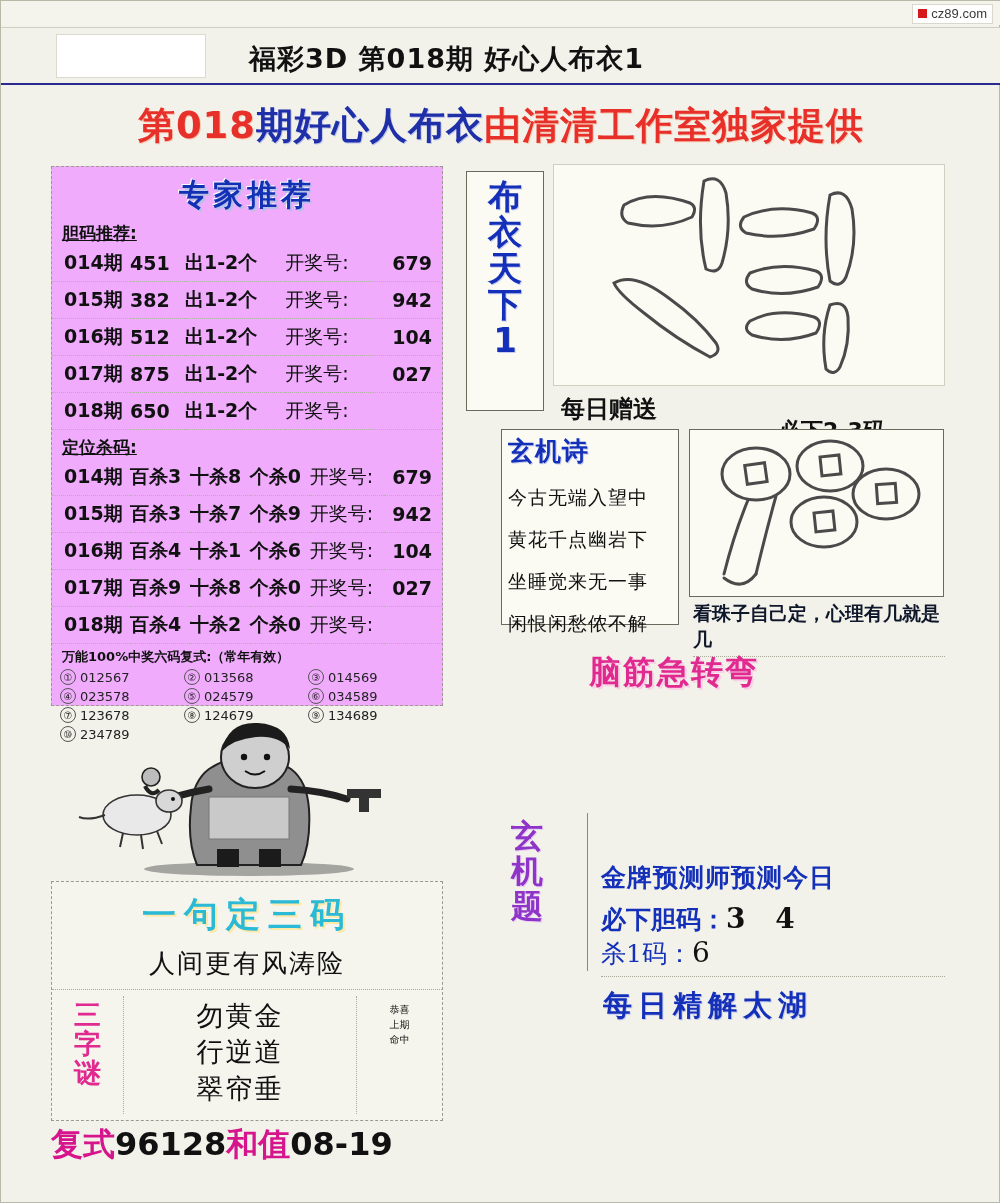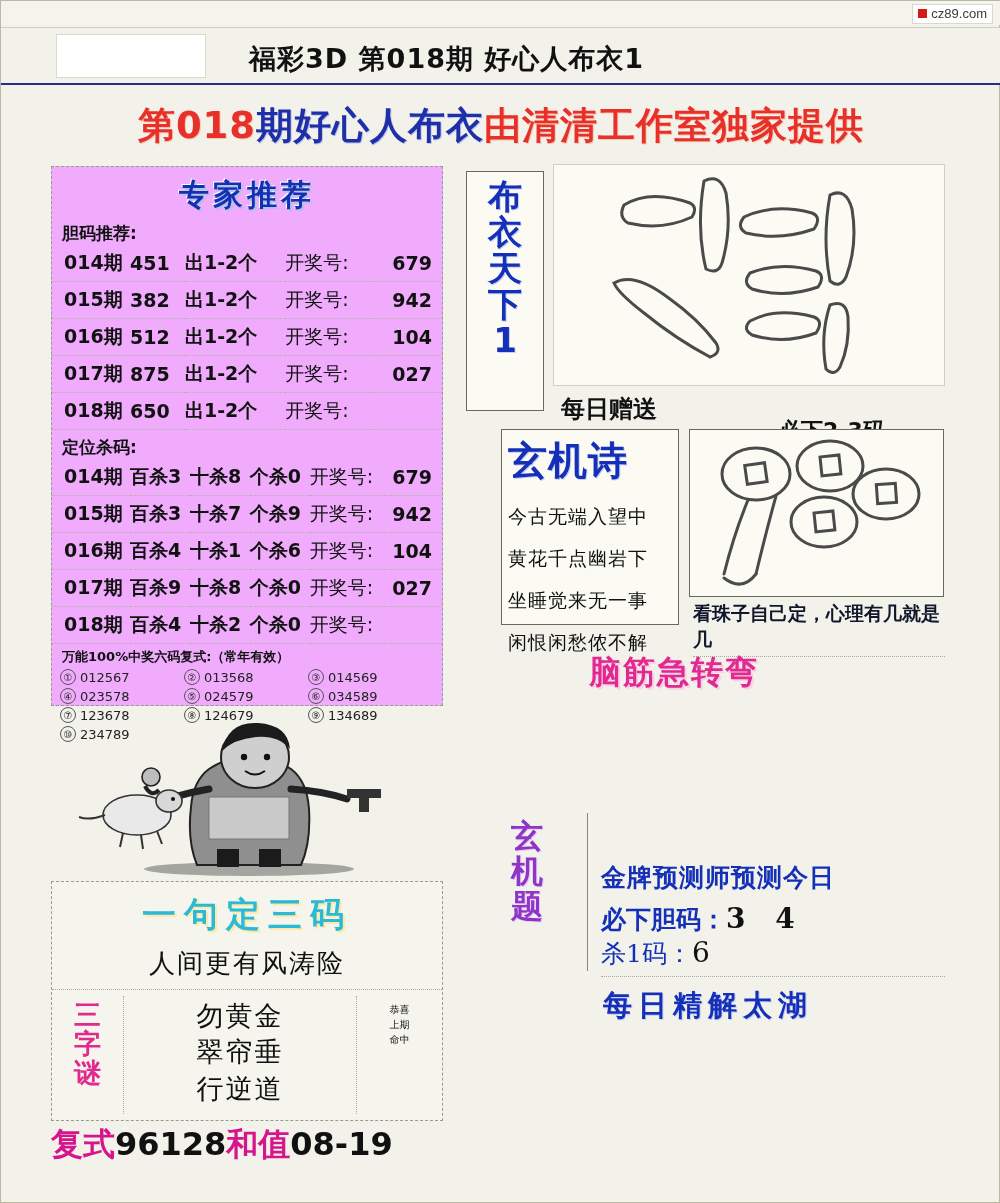--- a/index.html
+++ b/index.html
@@ -70,20 +70,21 @@
     text-align: center; margin-top: 8px;
     font-size: 30px; font-weight: bold;
     color: #1230b4;
     font-family: "DejaVu Sans", sans-serif;
     text-shadow: 2px 2px 0 #b9c0e8, -1px -1px 0 #fff;
     letter-spacing: 4px;
   }
   .sec-label {
     margin: 6px 0 0 10px; font-size: 17px; font-weight: bold; color: #111;
     font-family: "DejaVu Sans", sans-serif;
+    text-decoration: underline;
   }
   table.rows { width: 100%; border-collapse: collapse; }
   table.rows td {
     font-size: 19px; color: #111; padding: 5px 0 5px 0;
     font-family: "DejaVu Sans", sans-serif;
     border-bottom: 1px dotted #b4b4a6;
     white-space: nowrap;
   }
   table.rows td.qi { width: 78px; padding-left: 12px; font-weight: bold; }
   table.rows td.mid { font-weight: bold; }
@@ -185,21 +186,21 @@
     font-size: 22px; font-weight: bold; color: #111;
     font-family: "DejaVu Sans", sans-serif;
     margin-top: 23px;
   }
   .xuanji-box {
     position: absolute; left: 500px; top: 428px; width: 178px; height: 196px;
     border: 1px solid #6a6a5c; background: #fbfbf4;
     padding: 4px 6px;
   }
   .xuanji-title {
-    font-size: 39px; font-weight: bold; color: #1430b8;
+    font-size: 26px; font-weight: bold; color: #1430b8;
     font-family: "DejaVu Sans", sans-serif; letter-spacing: 1px;
     text-shadow: 1px 1px 0 #c8cdf0;
   }
   .xuanji-line {
     font-size: 19px; color: #111; font-family: "DejaVu Serif", serif;
     margin-top: 16px; letter-spacing: 1px;
   }
   .coins-box {
     position: absolute; left: 688px; top: 428px; width: 255px; height: 168px;
     border: 1px solid #6a6a5c; background: #fbfbf4;
@@ -423,22 +424,22 @@
     <div class="sanma-title">一句定三码</div>
     <div class="sanma-sub">人间更有风涛险</div>
     <div class="sanma-lower">
       <div class="riddle-label">
         <div>三</div>
         <div>字</div>
         <div>谜</div>
       </div>
       <div class="riddle-lines">
         <div>勿黄金</div>
+        <div>行逆道</div>
         <div>翠帘垂</div>
-        <div>行逆道</div>
       </div>
       <div class="riddle-right">
         <div>恭喜</div>
         <div>上期</div>
         <div>命中</div>
       </div>
     </div>
   </div>
 
   <div class="bottom-line">

